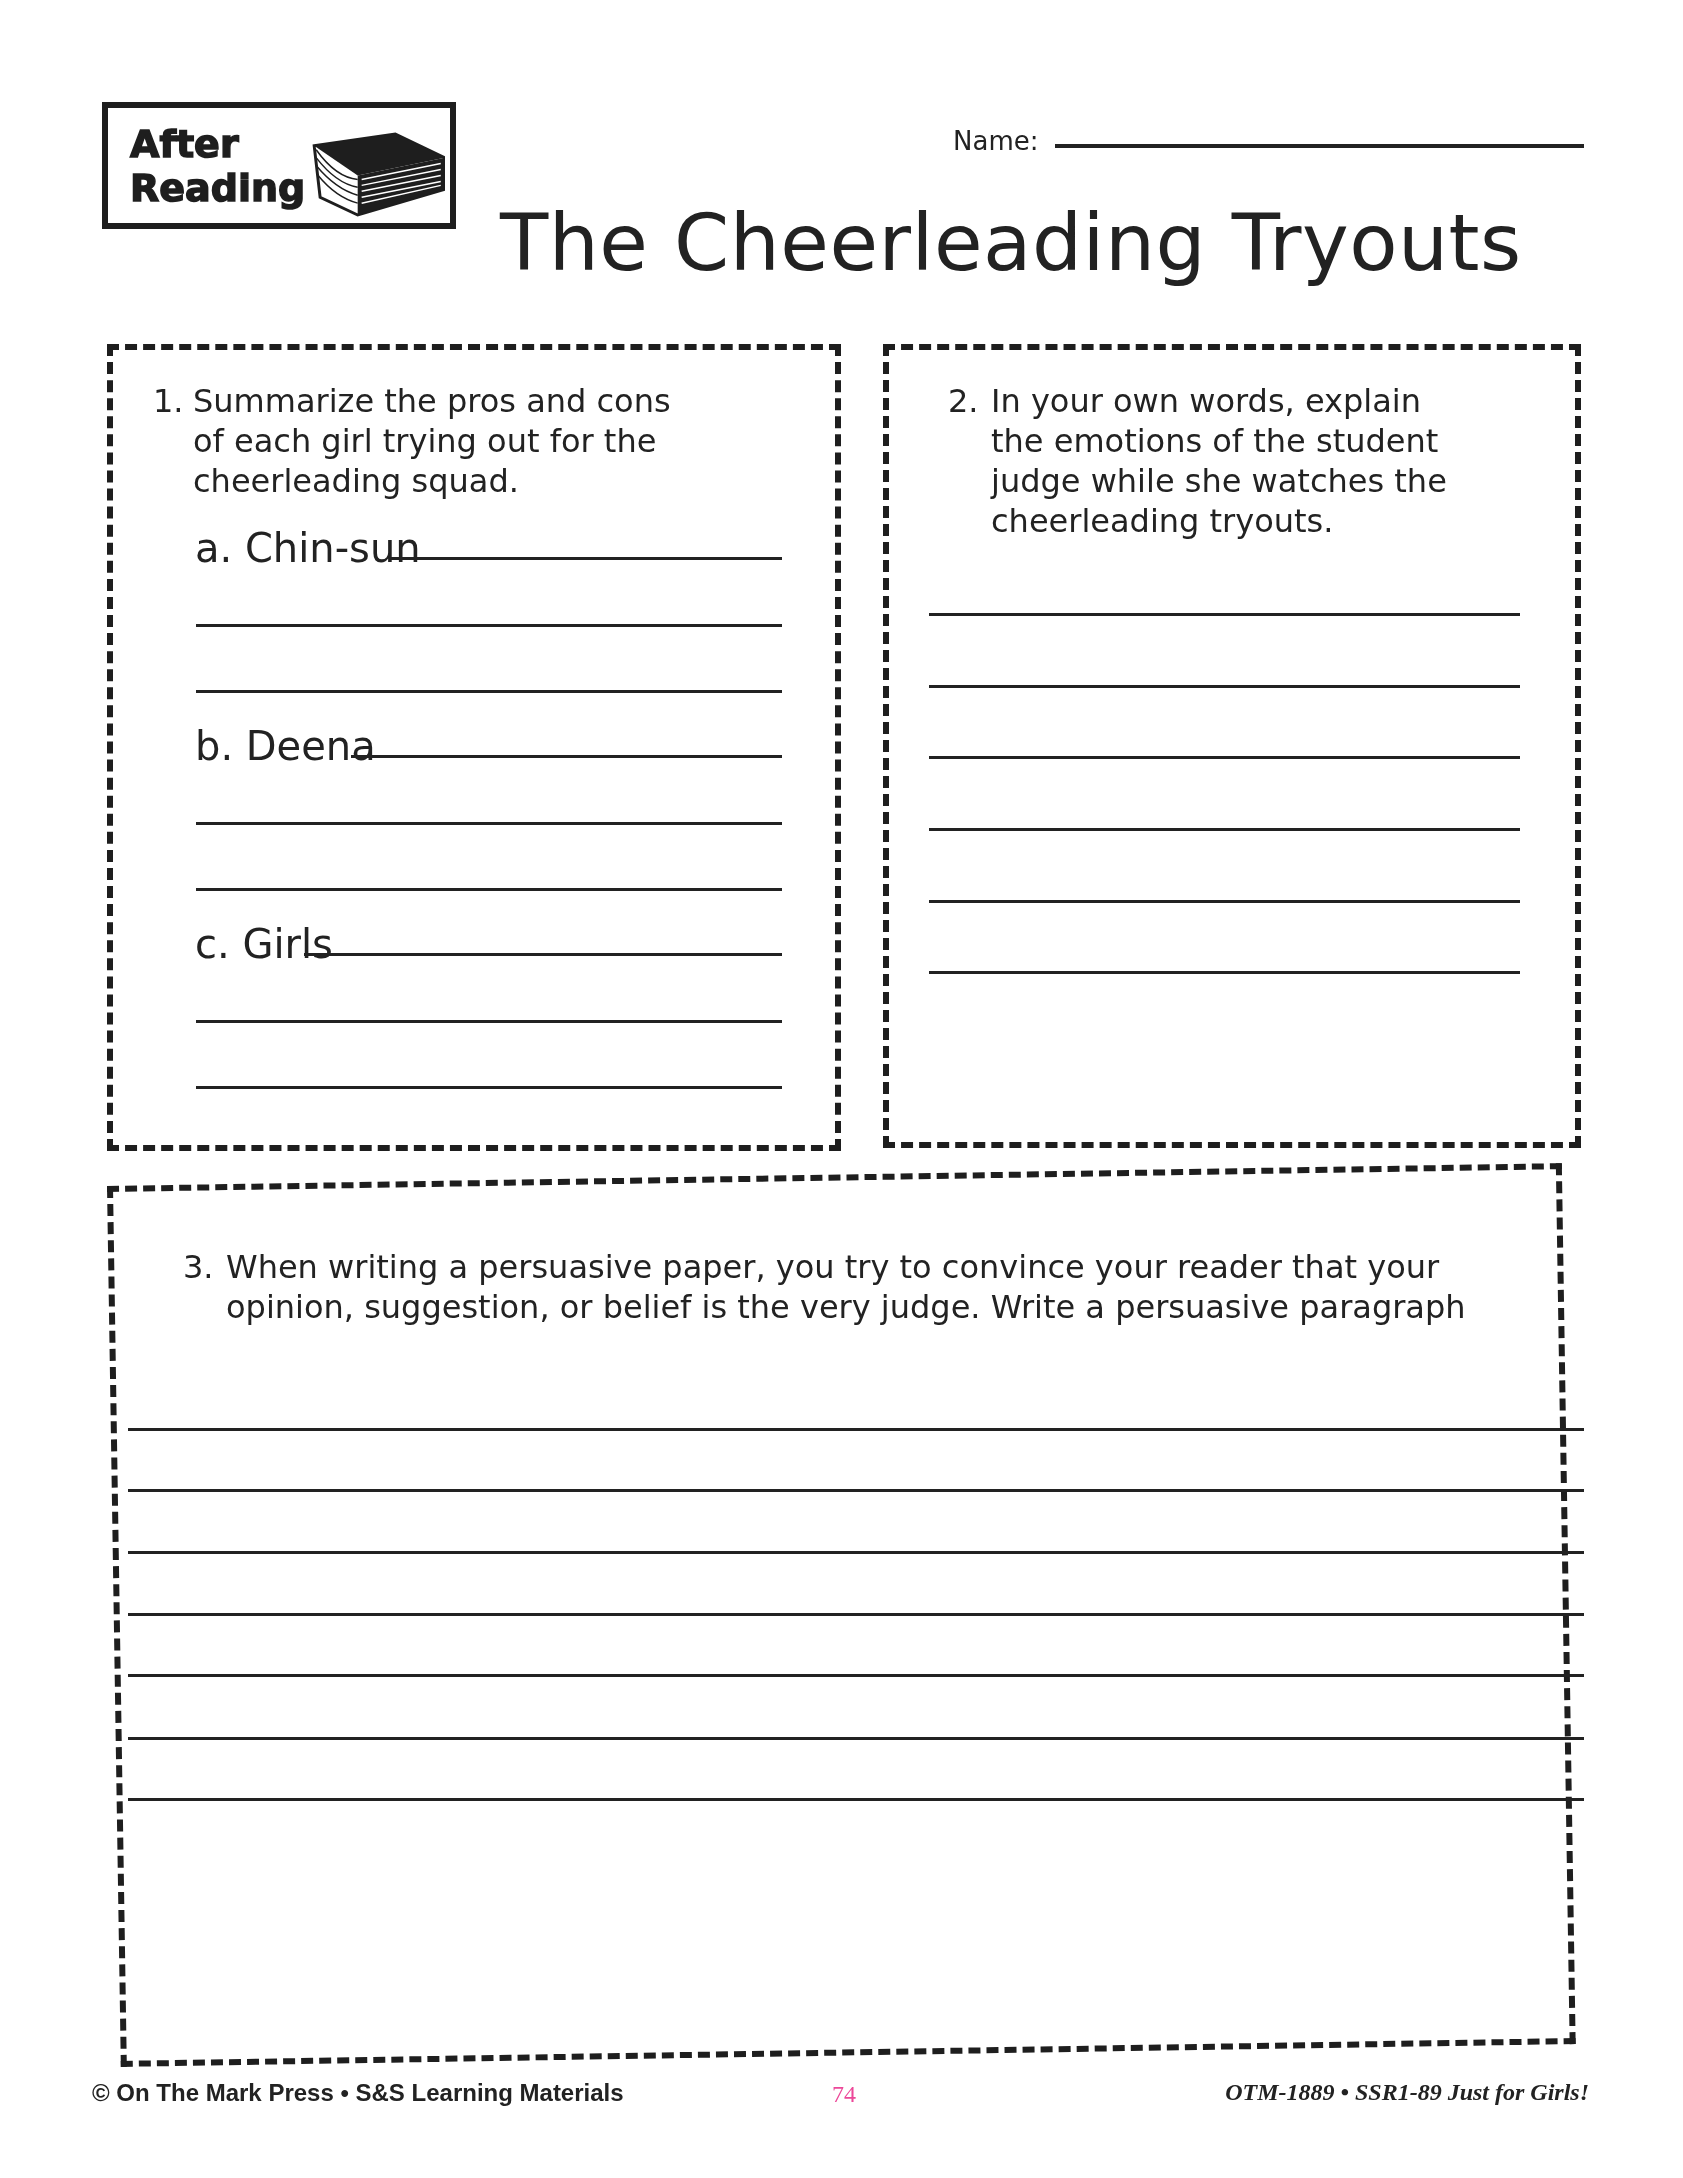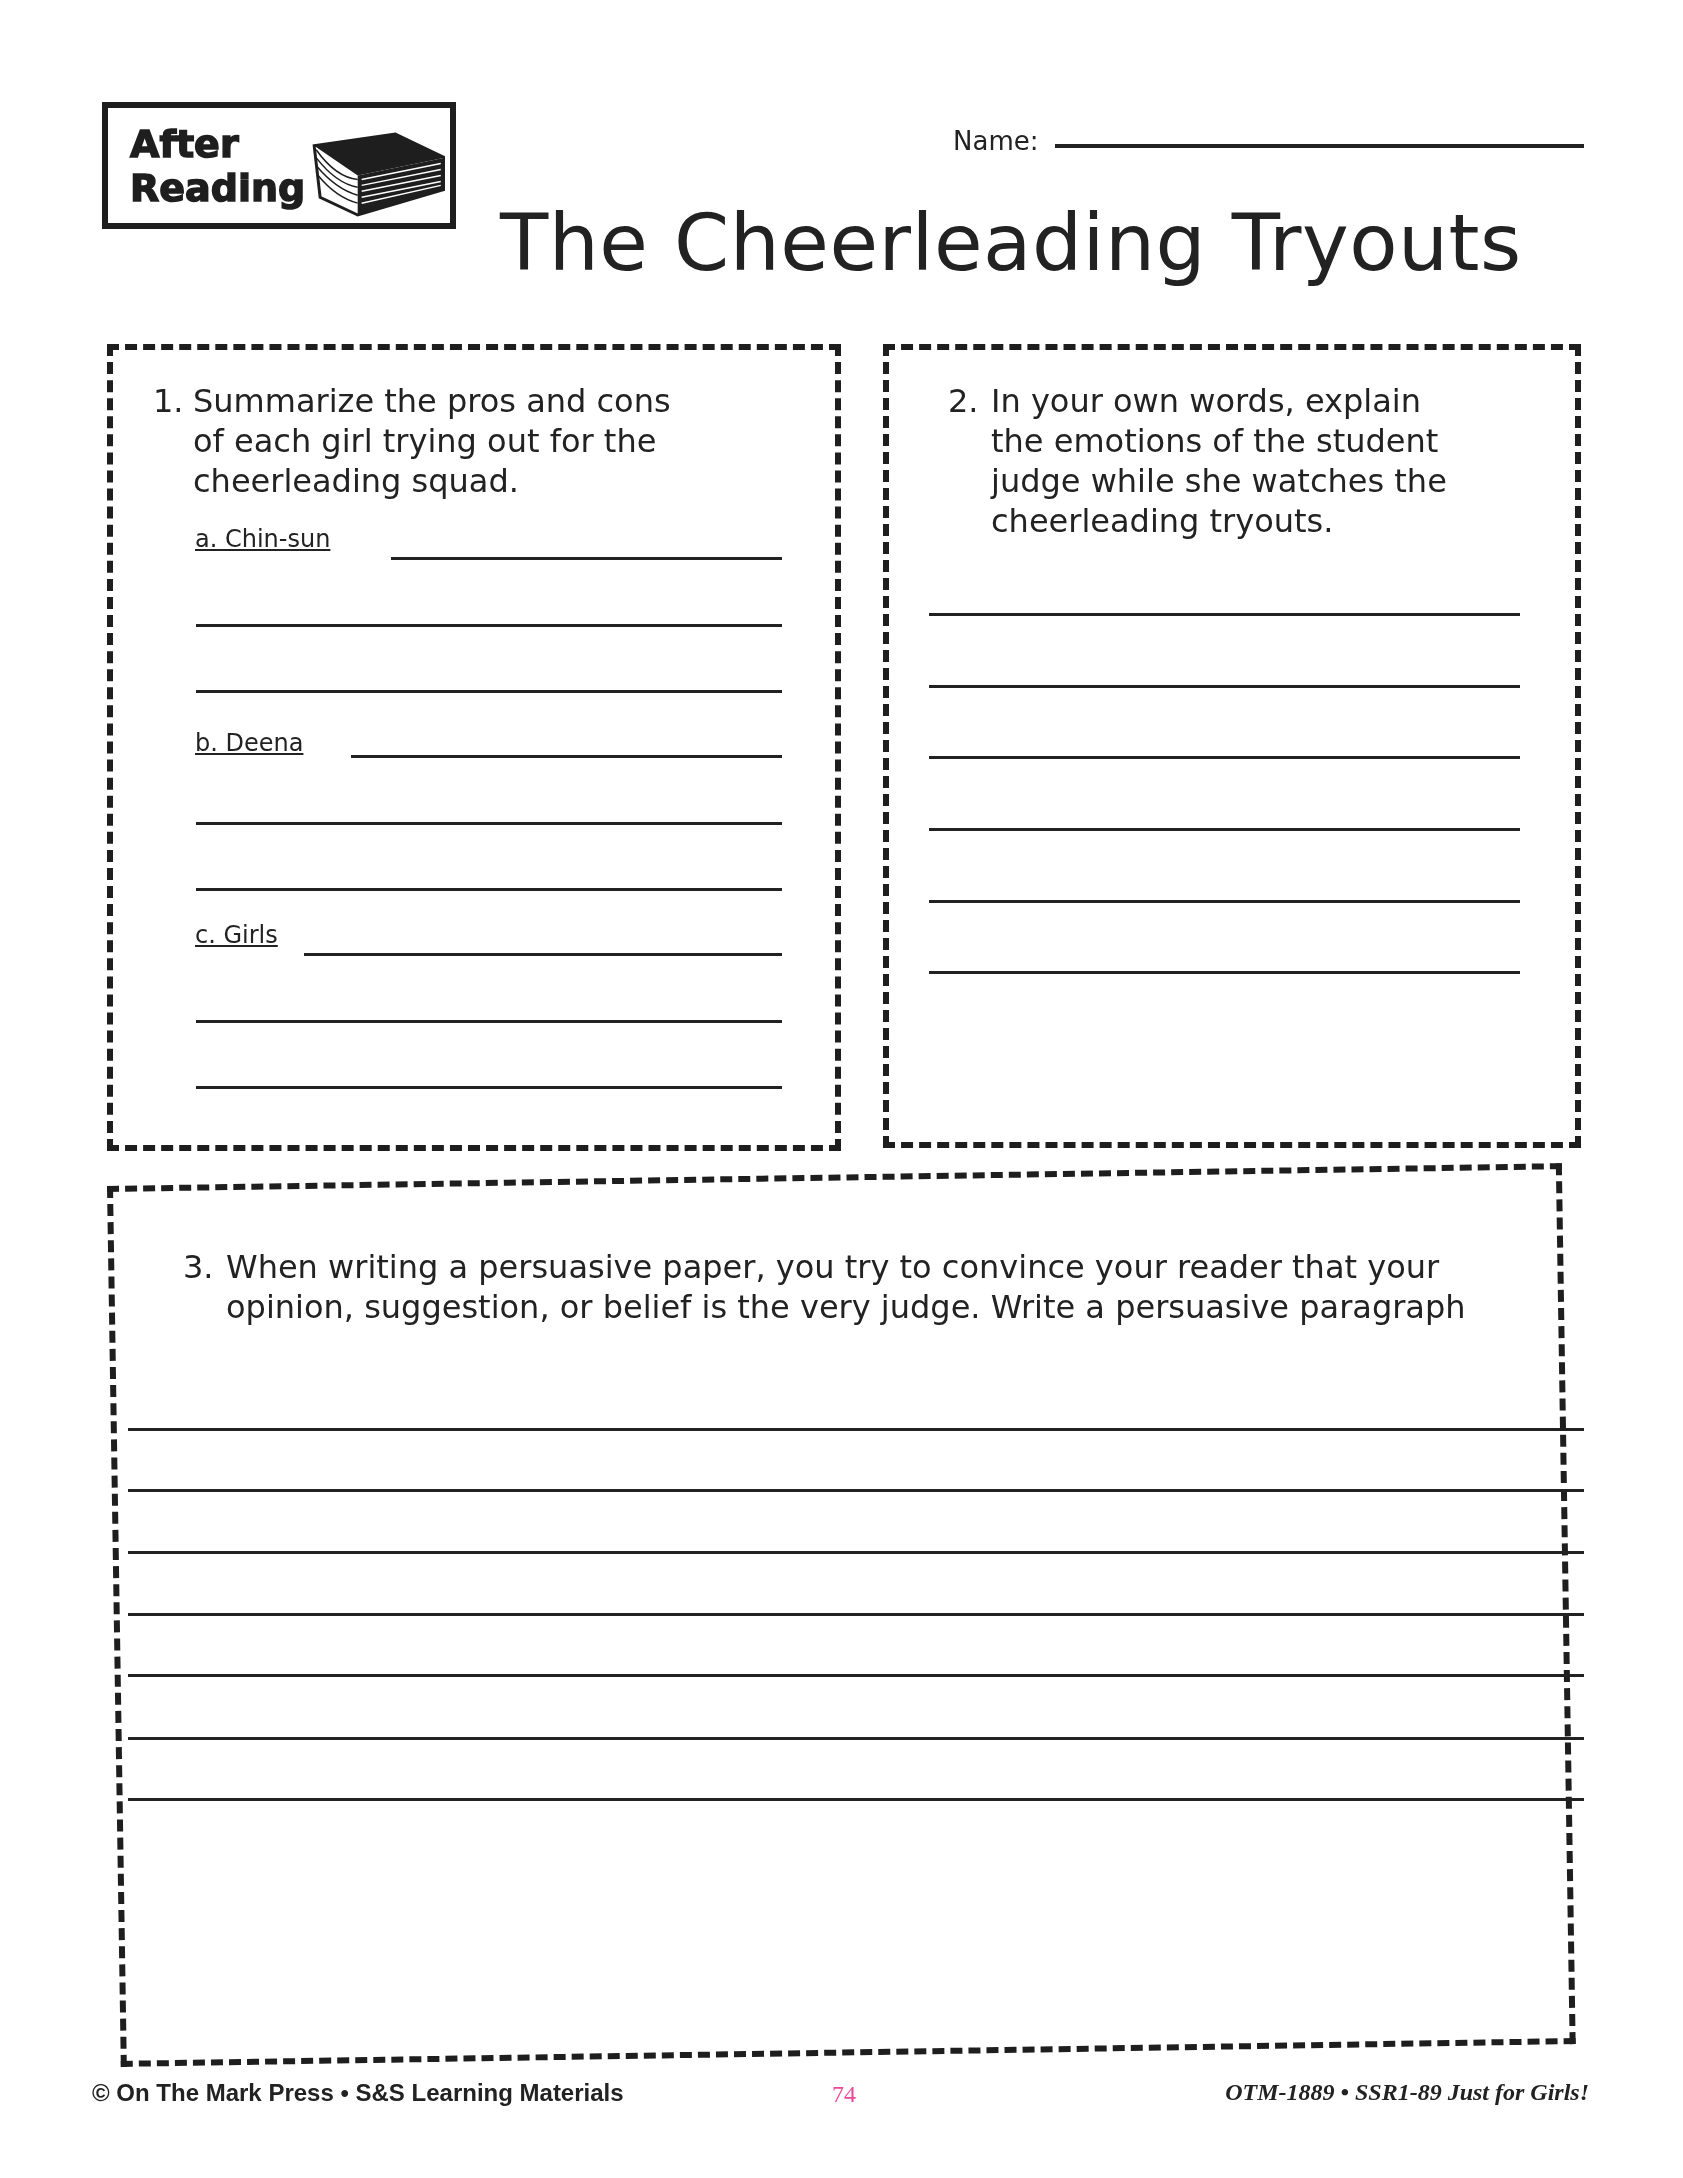--- a/index.html
+++ b/index.html
@@ -19,21 +19,21 @@
   .box { border: 6px dashed #1e1e1e; box-sizing: border-box; }
   .box1 { left: 107px; top: 344px; width: 734px; height: 807px; }
   .box2 { left: 883px; top: 344px; width: 698px; height: 804px; }
   .box3 { left: 107px; top: 1186px; width: 1455px; height: 881px; transform: rotate(-0.9deg); transform-origin: 0 0; }
 
   .q-text { font-size: 32px; line-height: 40px; color: #222; }
   .q1 { left: 153px; top: 381px; width: 634px; }
   .q2 { left: 948px; top: 381px; width: 594px; }
   .q3 { left: 183px; top: 1247px; width: 1327px; }
 
-  .sub-label { font-size: 24px; color: #222; text-decoration: underline; }
+  .sub-label { font-size: 40px; color: #222; }
   .line { height: 3px; background: #222; }
 </style>
 </head>
 <body>
 
 <div class="abs badge">
   <div class="badge-text">
     <div>After</div>
     <div>Reading</div>
   </div>
@@ -61,21 +61,21 @@
       <div>cheerleading squad.</div>
     </div>
   </div>
 </div>
 
 <div class="abs sub-label" style="left:195px; top:525px;">a. Chin-sun</div>
 <div class="abs line" style="left:391px; top:557px; width:391px;"></div>
 <div class="abs line" style="left:196px; top:624px; width:586px;"></div>
 <div class="abs line" style="left:196px; top:690px; width:586px;"></div>
 
-<div class="abs sub-label" style="left:195px; top:723px;margin-top:6px;">b. Deena</div>
+<div class="abs sub-label" style="left:195px; top:723px;">b. Deena</div>
 <div class="abs line" style="left:351px; top:755px; width:431px;"></div>
 <div class="abs line" style="left:196px; top:822px; width:586px;"></div>
 <div class="abs line" style="left:196px; top:888px; width:586px;"></div>
 
 <div class="abs sub-label" style="left:195px; top:921px;">c. Girls</div>
 <div class="abs line" style="left:304px; top:953px; width:478px;"></div>
 <div class="abs line" style="left:196px; top:1020px; width:586px;"></div>
 <div class="abs line" style="left:196px; top:1086px; width:586px;"></div>
 
 <div class="abs box box2"></div>

